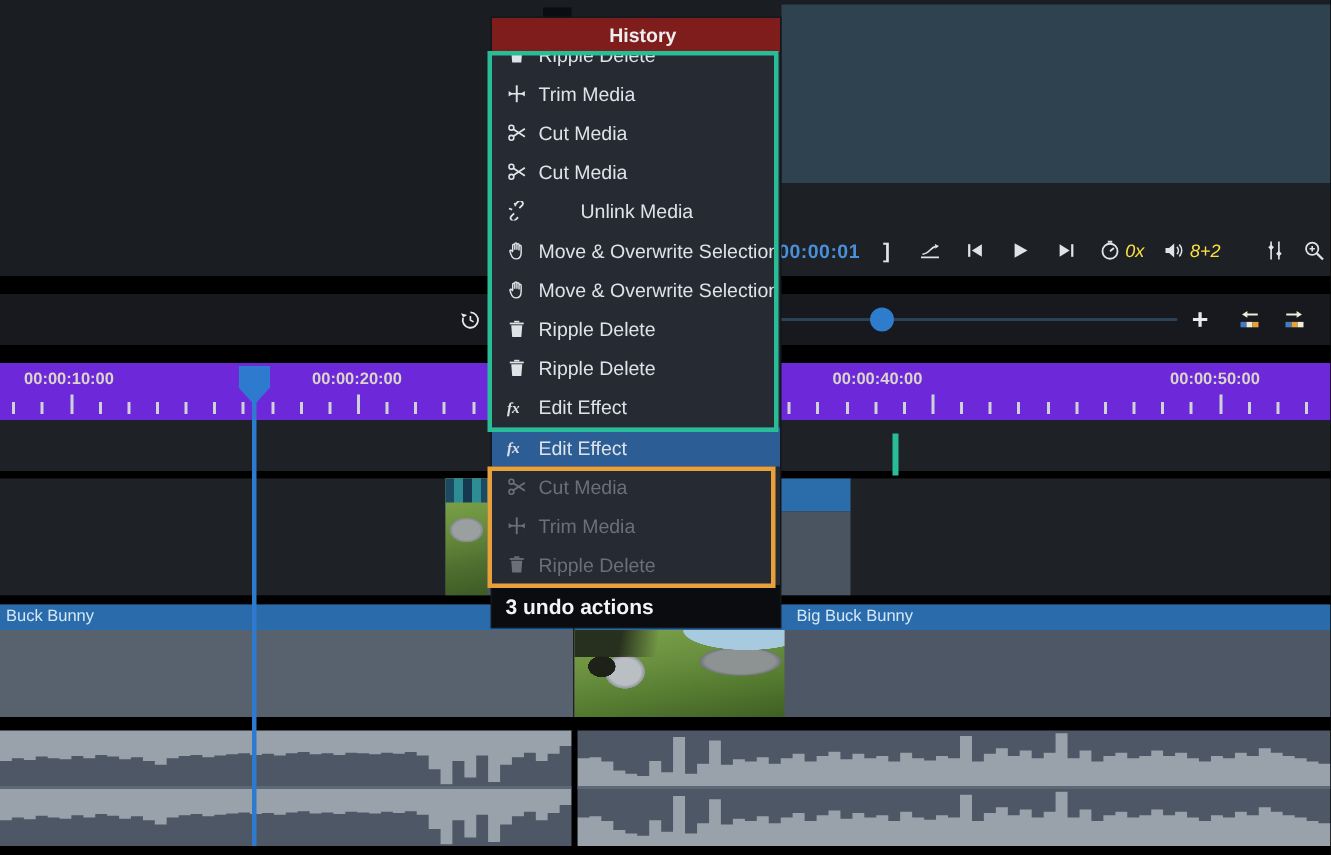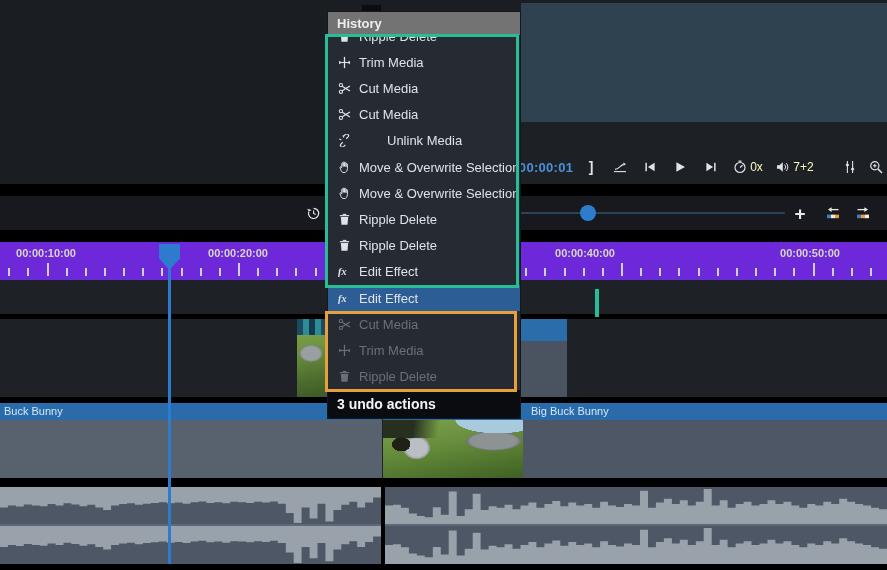--- a/index.html
+++ b/index.html
@@ -12,21 +12,21 @@
   
   .preview-area{left:0;top:0;width:887px;height:188px;background:#1a1d21;}
   .media-panel{left:521px;top:3px;width:366px;height:119px;background:#2f4250;}
   .right-under{left:521px;top:122px;width:366px;height:62px;background:#1d2126;}
 
   
   .playback-bar{left:500px;top:150px;width:387px;height:34px;}
   .pb{position:absolute;top:0;height:34px;display:flex;align-items:center;justify-content:center;color:#dfe3e8;cursor:pointer;}
   .timecode{color:#4a90d8;font-weight:bold;font-size:13px;letter-spacing:.3px;}
   .pb svg{display:block;}
-  .pb-label{font-size:12px;color:#fef9c3;margin-left:3px;}
+  .pb-label{font-size:12px;color:#fde047;margin-left:3px;font-style:italic;}
 
   
   .divider1{left:0;top:184px;width:887px;height:12px;background:#000;}
 
   
   .toolbar{left:0;top:196px;width:887px;height:34px;background:#17191e;}
   .tb{position:absolute;top:0;height:34px;display:flex;align-items:center;justify-content:center;color:#e6e9ec;cursor:pointer;}
   .slider-track{position:absolute;left:355px;top:16px;width:430px;height:2px;background:#2c4257;border-radius:1px;}
   .slider-handle{position:absolute;left:580px;top:9px;width:16px;height:16px;border-radius:50%;background:#2e7ccc;cursor:pointer;}
   .plus{font-size:19px;font-weight:bold;line-height:1;}
@@ -74,22 +74,22 @@
   .aclip{position:absolute;top:0;height:77px;background:#4d5765;cursor:grab;}
   .aband{position:absolute;left:0;width:100%;height:37px;}
   .aline{position:absolute;left:0;top:37px;width:100%;height:2px;background:#5d6876;}
 
   
   .ph-line{left:168px;top:268px;width:3px;height:296px;background:#2e7ace;z-index:6;}
 
   
   .panel-notch{left:362px;top:5px;width:19px;height:8px;background:#0b0d10;z-index:29;}
   .hpanel{left:328px;top:12px;width:192px;height:406px;z-index:30;background:#262b33;box-shadow:0 0 0 1px #14171c;}
-  .hheader{position:absolute;left:0;top:0;right:0;height:23px;background:#737373;z-index:3;
-           border-bottom:1px solid #161a1f;display:flex;align-items:center;}
+  .hheader{position:absolute;left:0;top:0;right:0;height:23px;background:#7f1d1d;z-index:3;
+           border-bottom:1px solid #161a1f;display:flex;align-items:center;justify-content:center;}
   .hheader span{font-size:13px;font-weight:bold;color:#eceef0;margin-left:9px;}
   .hlist{position:absolute;left:0;top:0;right:0;bottom:28px;overflow:hidden;z-index:1;}
   .hitem{position:absolute;left:0;right:0;height:26px;display:flex;align-items:center;color:#dfe3e8;font-size:13px;cursor:pointer;}
   .hitem .ic{width:14px;height:14px;margin:0 8px 0 9px;display:flex;align-items:center;justify-content:center;flex:0 0 14px;}
   .hitem .ic svg{width:13px;height:13px;}
   .hitem.selected{background:#2c5d94;}
   .hitem.disabled{color:#697077;cursor:default;}
   .hfooter{position:absolute;left:0;bottom:0;right:0;height:28px;background:#0a0c0f;display:flex;align-items:center;z-index:3;}
   .hfooter span{font-size:14px;font-weight:bold;color:#f2f4f6;margin-left:9px;}
 
@@ -155,21 +155,21 @@
         </span>
       <span class="pb-label">0x</span>
     </div>
     <div class="pb" style="left:272px;width:46px;">
       <span class="ic-only">
           <svg viewBox="0 0 14 12" width="14" height="12">
             <path d="M1 4.3h2.4L6.8 1.3v9.4L3.4 7.7H1z" fill="currentColor"></path>
             <path d="M8.6 3.6a3.3 3.3 0 0 1 0 4.8M10.2 2.1a5.5 5.5 0 0 1 0 7.8" fill="none" stroke="currentColor" stroke-width="1"></path>
           </svg>
         </span>
-      <span class="pb-label">7+2</span>
+      <span class="pb-label">8+2</span>
     </div>
     <div class="pb" style="left:338px;width:24px;">
         <span class="ic-only">
           <svg viewBox="0 0 14 14" width="14" height="14">
             <path d="M4.4 1v12M9.6 1v12" stroke="currentColor" stroke-width="1.1"></path>
             <path d="M4.4 3 6.3 4.9 4.4 6.8 2.5 4.9zM9.6 7.2l1.9 1.9-1.9 1.9-1.9-1.9z" fill="currentColor"></path>
           </svg>
         </span>
       </div>
     <div class="pb" style="left:364px;width:24px;">

